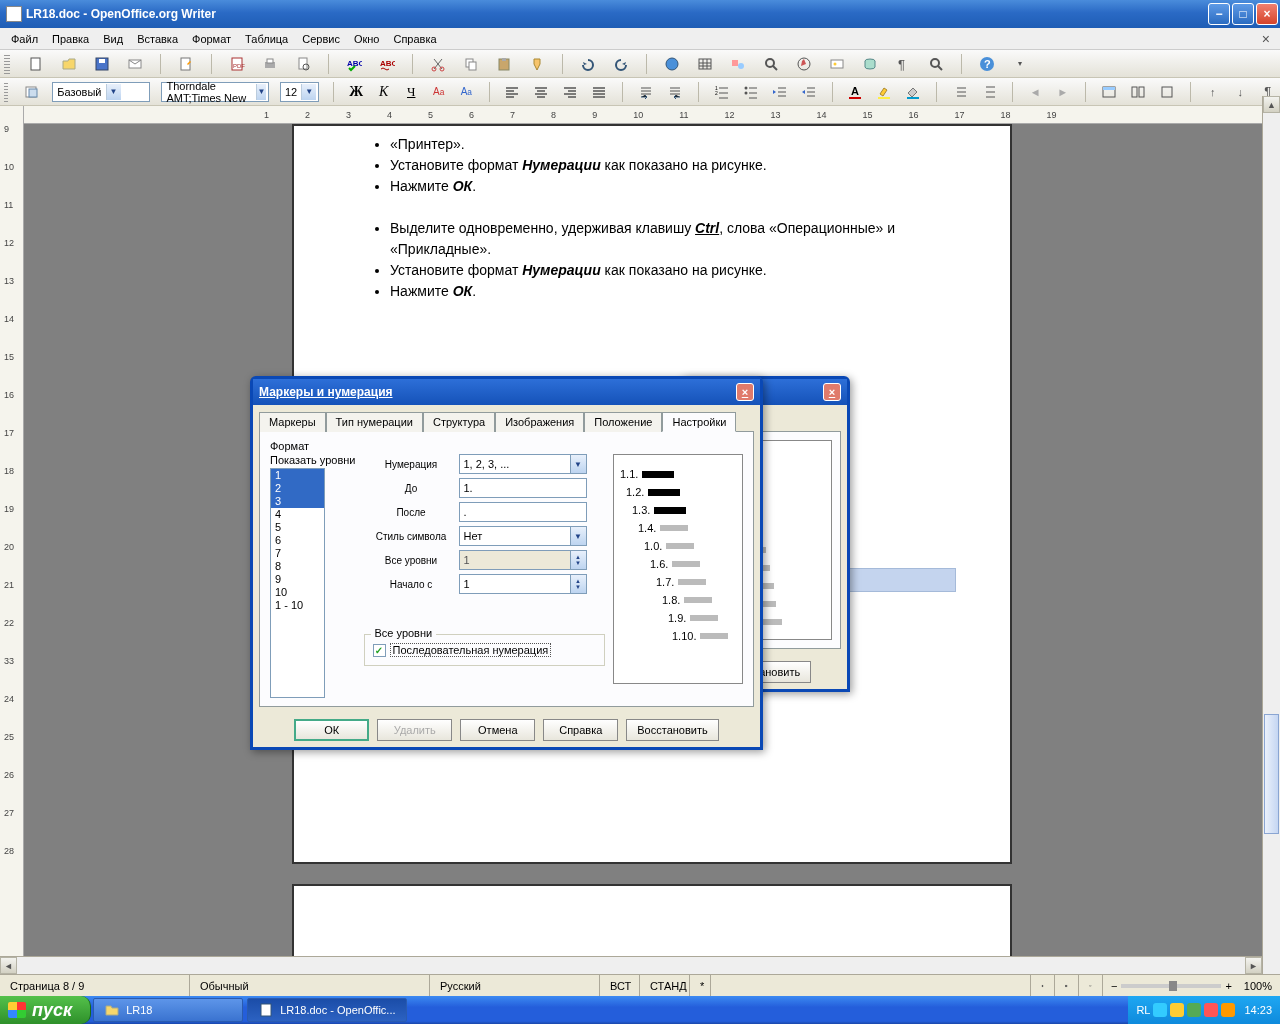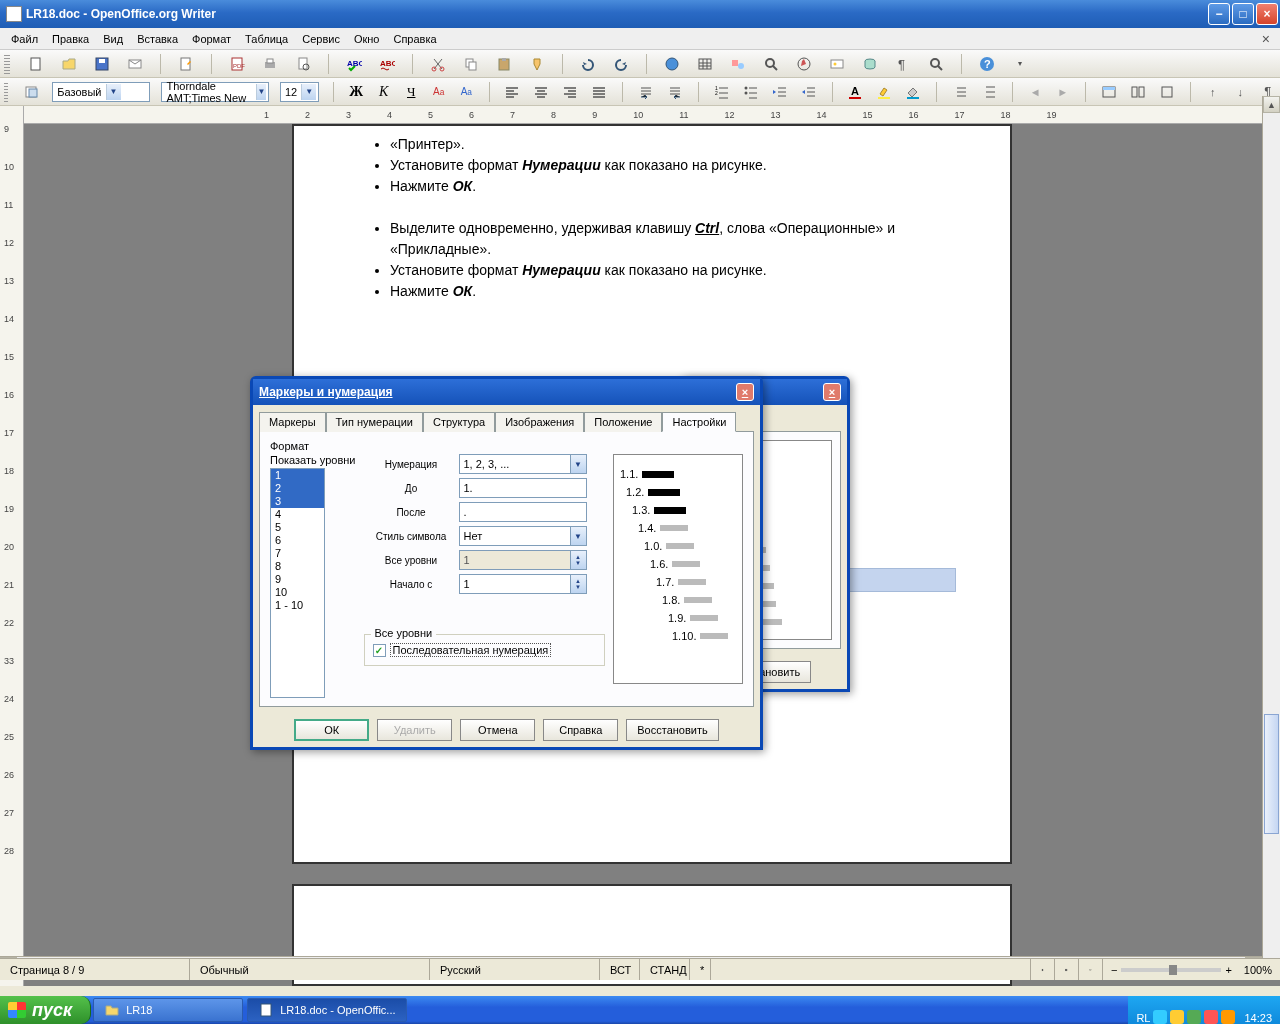--- a/index.html
+++ b/index.html
@@ -81,41 +81,41 @@
 .dbtn.default { border: 2px solid #4a8; }
 .dbtn.disabled { color: #aaa; cursor: default; }
 
 .check { display: flex; align-items: center; gap: 4px; font-size: 11px; }
 .check .cbox { width: 13px; height: 13px; border: 1px solid #7f9db9; background: #fff; display: flex; align-items: center; justify-content: center; color: #21a121; font-size: 10px; font-weight: bold; }
 
 
 .sel-highlight { position: absolute; background: #9db9e4; opacity: 0.6; border: 1px solid #6a8dc0; }
 
 
-.statusbar { position: absolute; bottom: 44px; left: 0; right: 0; height: 22px; background: #ece9d8; border-top: 1px solid #aca899; display: flex; align-items: center; font-size: 11px; }
+.statusbar { position: absolute; bottom: 28px; left: 0; right: 0; height: 22px; background: #ece9d8; border-top: 1px solid #aca899; display: flex; align-items: center; font-size: 11px; }
 .statusbar .cell { border-right: 1px solid #aca899; padding: 0 10px; height: 100%; display: flex; align-items: center; }
 .statusbar .sld { margin-left: auto; display: flex; align-items: center; gap: 4px; padding: 0 8px; }
 .statusbar .sldrail { width: 100px; height: 4px; background: #ccc; position: relative; }
 .statusbar .sldrail .thumb { position: absolute; left: 48px; top: -3px; width: 8px; height: 10px; background: #888; }
 
 
 .scroll-h { position: absolute; bottom: 50px; left: 0; right: 18px; height: 18px; background: #ece9d8; border-top: 1px solid #aca899; display: flex; }
 .scroll-h .track { flex: 1; background: #efefef; }
 .scroll-h .btn { width: 17px; height: 17px; background: linear-gradient(180deg,#f3f3ef,#d3d1c3); border: 1px solid #b5b3a5; display:flex; align-items:center; justify-content:center; font-size:9px; color:#555;}
 .scroll-v { position: absolute; top: 96px; right: 0; bottom: 50px; width: 18px; background: #efefef; border-left: 1px solid #aca899; }
 .scroll-v .btn { width: 17px; height: 17px; background: linear-gradient(180deg,#f3f3ef,#d3d1c3); border: 1px solid #b5b3a5; display:flex; align-items:center; justify-content:center; font-size:9px; color:#555;}
 .scroll-v .vthumb { margin: 1px; height: 120px; background: linear-gradient(90deg,#ebf1fb,#c5d6f2); border: 1px solid #8aa5d2; }
 
 
 .taskbar { position: absolute; bottom: 0; left: 0; right: 0; height: 28px; background: linear-gradient(180deg, #3c8af2 0%, #245edb 40%, #245edb 90%, #1a47a9 100%); display: flex; align-items: center; }
 .startbtn { height: 28px; padding: 0 18px 0 8px; background: linear-gradient(180deg, #54c14b 0%, #2e902a 100%); border-right: 1px solid #1a6b16; color: #fff; font-weight: bold; font-style: italic; font-size: 18px; display: flex; align-items: center; gap: 6px; cursor: pointer; border-radius: 0 10px 10px 0;}
 .startbtn .flag { width: 18px; height: 16px; background: conic-gradient(#f33 0 25%, #3c3 0 50%, #38f 0 75%, #fc3 0); border-radius: 2px; }
 .taskbtn { height: 24px; margin: 0 2px; padding: 0 10px; background: linear-gradient(180deg, #5d95e9, #3a73d0); border: 1px solid #2a5bb0; color: #fff; display: flex; align-items: center; gap: 6px; cursor: pointer; font-size: 11px; border-radius: 2px; min-width: 150px; }
 .taskbtn.active { background: linear-gradient(180deg, #1b4da8, #2c62c2); }
-.tray { margin-left: auto; height: 28px; background: linear-gradient(180deg,#1ea7f2,#0f8adc); display: flex; align-items: flex-end; padding: 0 8px; gap: 3px; color: #fff; font-size: 11px; }
+.tray { margin-left: auto; height: 28px; background: linear-gradient(180deg,#1ea7f2,#0f8adc); display: flex; align-items: center; padding: 0 8px; gap: 3px; color: #fff; font-size: 11px; }
 .tray .ticon { width: 14px; height: 14px; border-radius: 3px; }
 
 svg.ico { width: 16px; height: 16px; }
 </style>
 </head>
 <body>
 
 <div class="titlebar">
   <div class="icon-doc"></div>
   <div class="title">LR18.doc - OpenOffice.org Writer</div>

